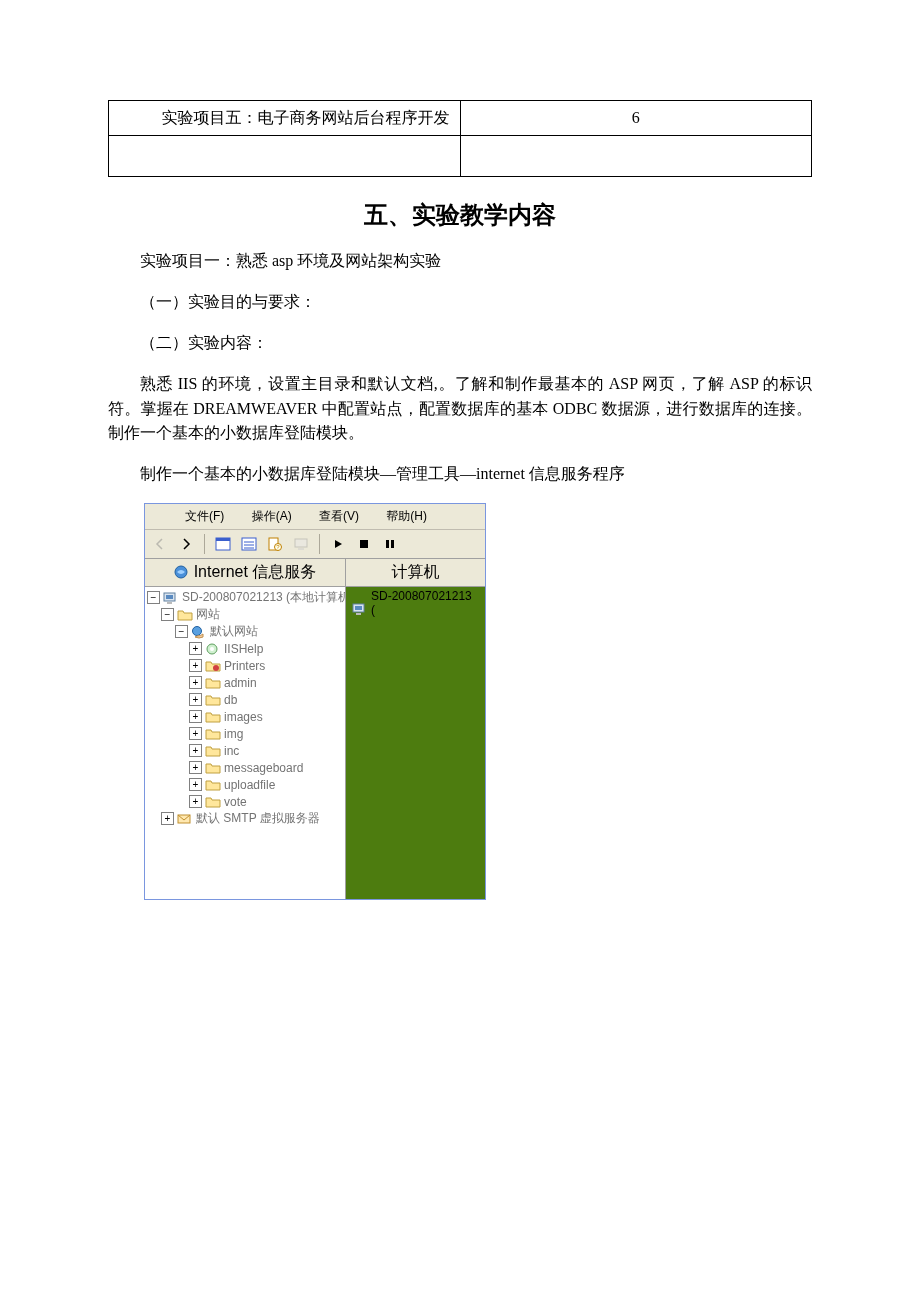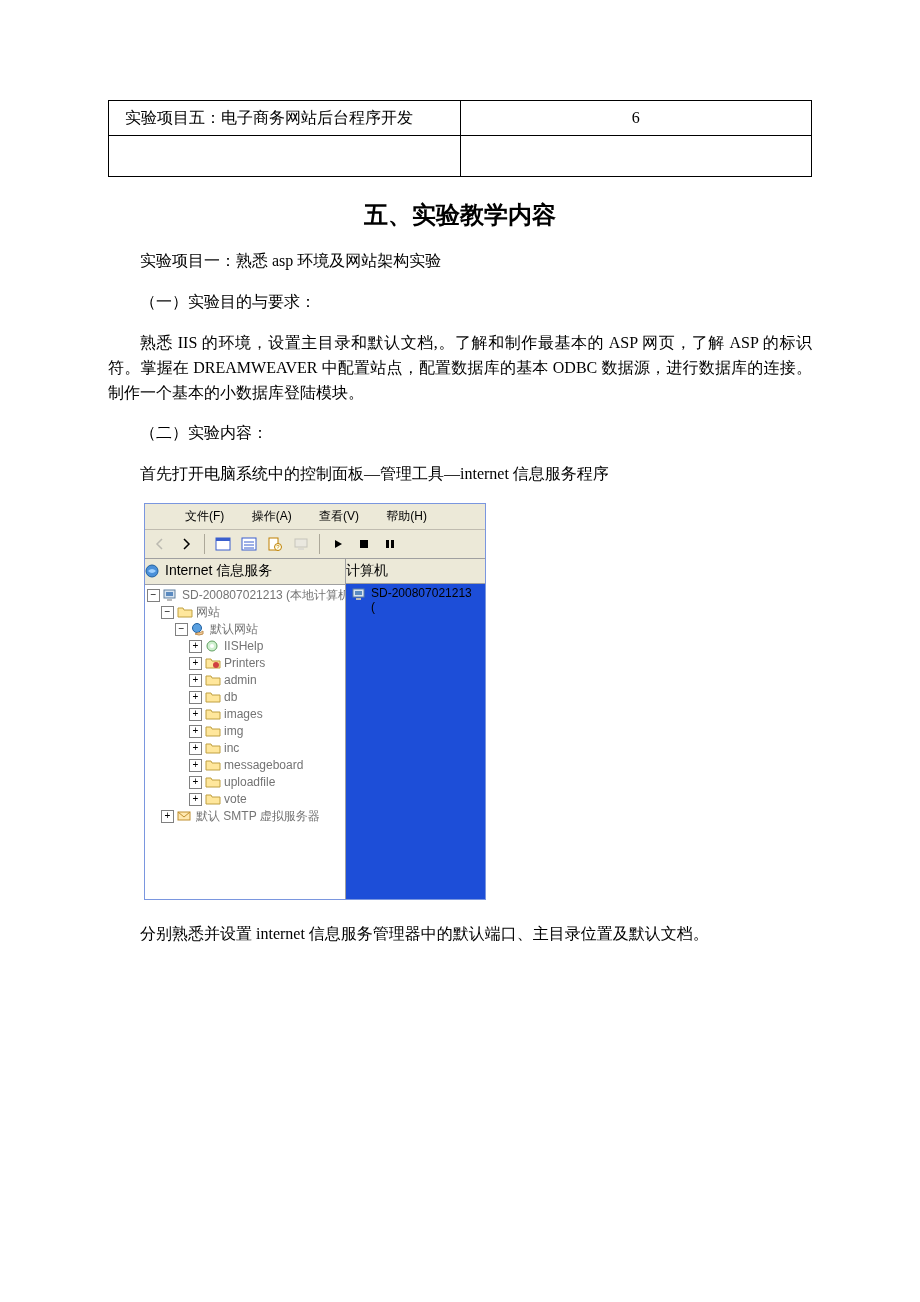--- a/index.html
+++ b/index.html
@@ -18,21 +18,21 @@
     margin-bottom: 20px;
   }
   table.top-table td {
     border: 1px solid #000;
     padding: 6px 10px;
     font-size: 16px;
     line-height: 1.4;
   }
   table.top-table td.col-left {
     width: 50%;
-    text-align: left;
+    text-align: right;
     padding-left: 16px;
   }
   table.top-table td.col-right {
     width: 50%;
     text-align: center;
   }
   table.top-table tr.empty td {
     height: 28px;
   }
   h2.sec-title {
@@ -98,27 +98,28 @@
     background: #fff;
   }
   .pane-left {
     width: 200px;
     border-right: 1px solid #a0a0a0;
     overflow: hidden;
     background: #fff;
   }
   .pane-right {
     flex: 1;
-    background: #1d4ed8;
+    background: #4d7c0f;
   }
   .col-header {
     background: #ece9d8;
     border-bottom: 1px solid #a0a0a0;
     padding: 3px 0;
-    font-size: 14px;
+    font-size: 16px;
+    text-align: center;
   }
   .tree {
     padding: 2px 2px 4px 2px;
     font-size: 12px;
   }
   .tree-row {
     display: flex;
     align-items: center;
     height: 17px;
     white-space: nowrap;
@@ -142,21 +143,21 @@
     height: 16px;
     margin-right: 3px;
     flex: 0 0 auto;
     display: inline-flex;
     align-items: center;
     justify-content: center;
   }
   .lbl { color: #737373; }
   .list-item {
     display: flex;
-    align-items: flex-start;
+    align-items: flex-end;
     padding: 2px 6px;
     font-size: 12px;
   }
   .watermark {
     position: relative;
   }
   .watermark-text {
     position: absolute;
     top: 26px;
     left: 180px;
@@ -184,23 +185,23 @@
       <td class="col-left"></td>
       <td class="col-right"></td>
     </tr>
   </tbody>
     </table>
 
   <h2 class="sec-title">五、实验教学内容</h2>
 
   <p class="body-text indent">实验项目一：熟悉 asp 环境及网站架构实验</p>
   <p class="body-text indent">（一）实验目的与要求：</p>
+  <p class="body-text indent">（二）实验内容：</p>
   <p class="body-text indent">熟悉 IIS 的环境，设置主目录和默认文档,。了解和制作最基本的 ASP 网页，了解 ASP 的标识符。掌握在 DREAMWEAVER 中配置站点，配置数据库的基本 ODBC 数据源，进行数据库的连接。制作一个基本的小数据库登陆模块。</p>
-  <p class="body-text indent">（二）实验内容：</p>
-  <p class="body-text indent">首先打开电脑系统中的控制面板—管理工具—internet 信息服务程序</p>
+  <p class="body-text indent">制作一个基本的小数据库登陆模块—管理工具—internet 信息服务程序</p>
 
   <div class="watermark">
 
     <div class="iis-window">
 
       <div class="menubar">
         <span><span>文件(F)</span></span>
         <span><span>操作(A)</span></span>
         <span><span>查看(V)</span></span>
         <span><span>帮助(H)</span></span>
@@ -450,15 +451,14 @@
                   <rect x="4" y="11" width="5" height="2" fill="#bbb"></rect>
                 </svg>
               </span>
             <span>SD-200807021213 (</span>
           </div>
         </div>
       </div>
     </div>
   </div>
 
-  <p class="body-text indent" style="margin-top:22px;">分别熟悉并设置 internet 信息服务管理器中的默认端口、主目录位置及默认文档。</p>
 
 </div>
 
 </body></html>

